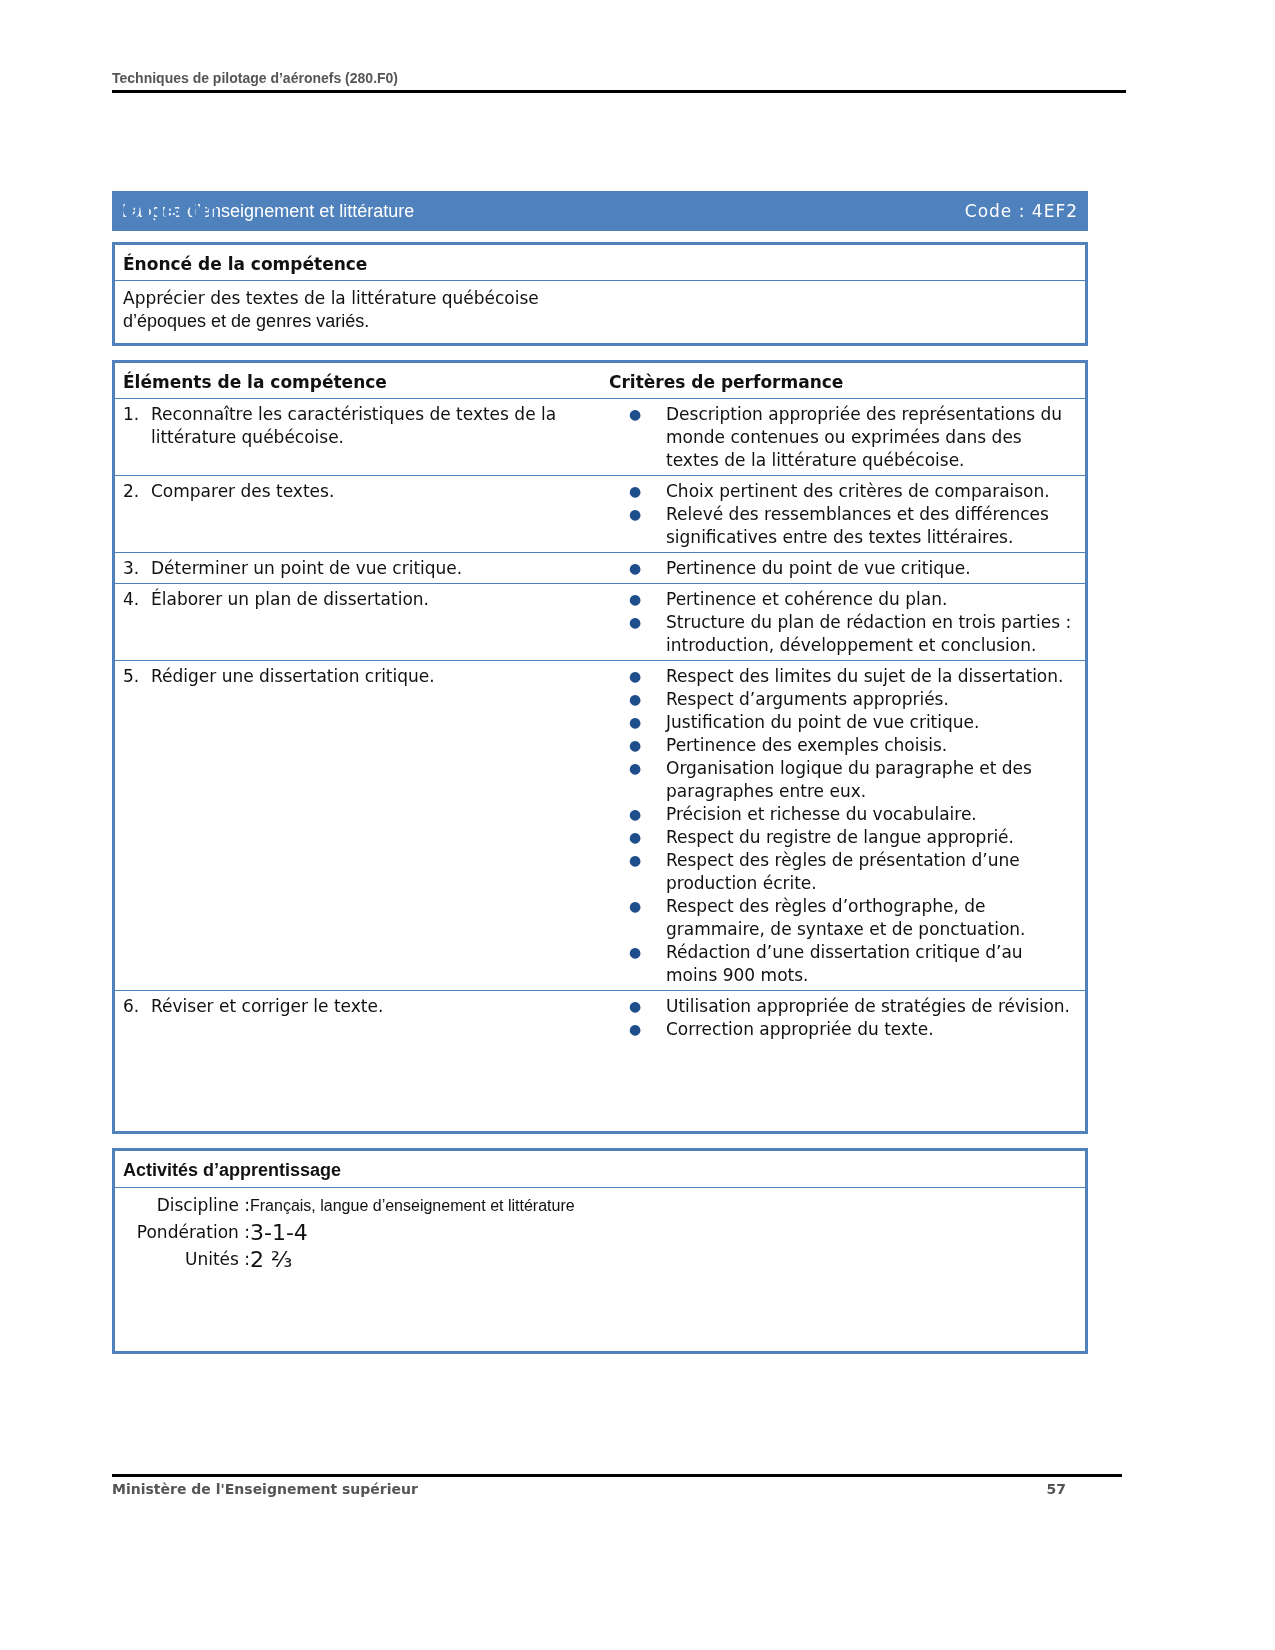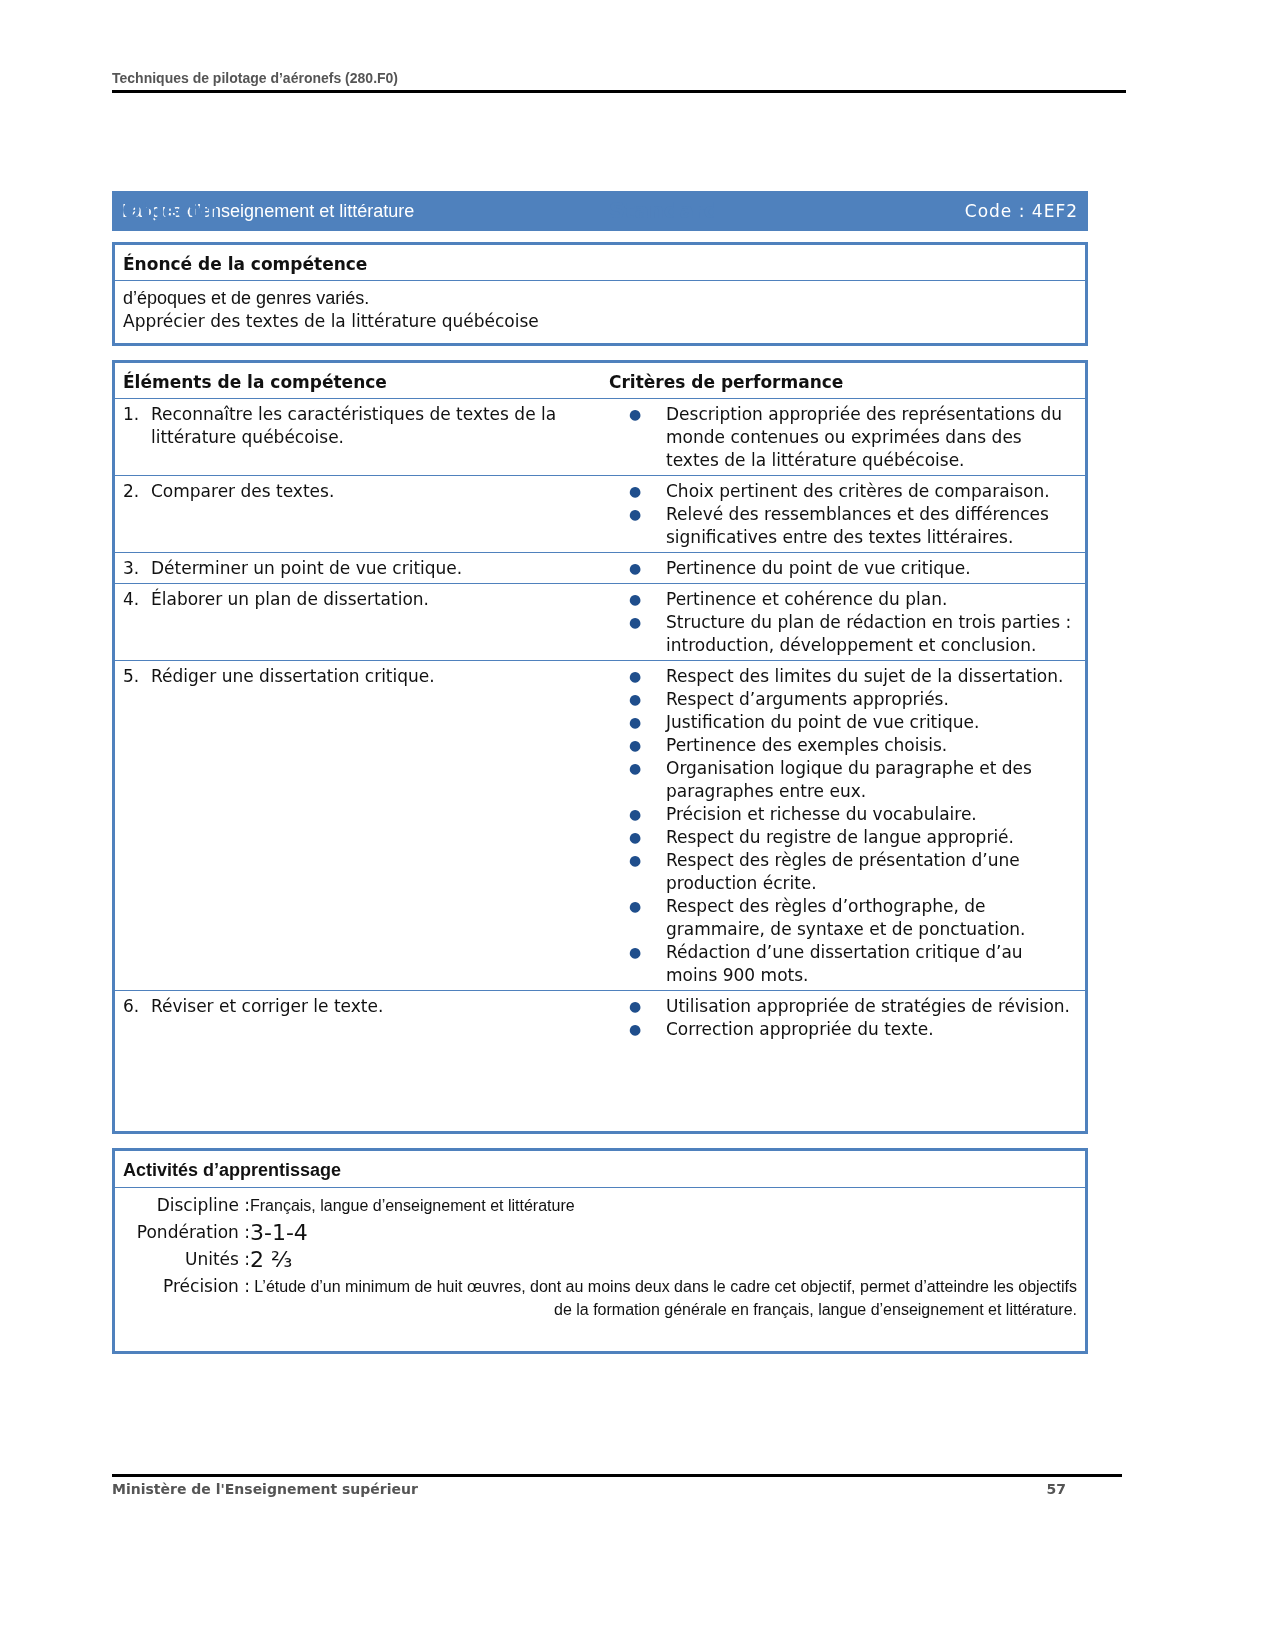--- a/index.html
+++ b/index.html
@@ -49,22 +49,22 @@
   <span class="left">Langue d’enseignement et littérature</span>
   <span class="right">Code : 4EF2</span>
 </div>
 
 <div class="sect-label" style="left:122px">Objectif</div>
 <div class="sect-label" style="left:609px">Standard</div>
 
 <div class="box" style="top:242px;height:104px">
   <div class="hdr">Énoncé de la compétence</div>
   <div class="enonce-body">
+    <div>Apprécier des textes de la littérature québécoise</div>
     <div style="font-family:'Liberation Sans',sans-serif;font-size:18px">d’époques et de genres variés.</div>
-    <div>Apprécier des textes de la littérature québécoise</div>
   </div>
 </div>
 
 <div class="box" style="top:360px;height:774px">
   <table class="elem-table">
     <thead>
       <tr>
         <th>Éléments de la compétence</th>
         <th>Critères de performance</th>
       </tr>
@@ -226,24 +226,20 @@
       <span class="val">Français, langue d’enseignement et littérature</span>
     </div>
     <div class="act-row">
       <span class="lbl">Pondération :</span>
       <span class="val dv">3-1-4</span>
     </div>
     <div class="act-row">
       <span class="lbl">Unités :</span>
       <span class="val dv">2 ⅔</span>
     </div>
-    <div class="act-row">
-      <span class="lbl">Précision :</span>
-      <span class="val">L’étude d’un minimum de huit œuvres, dont au moins deux dans le cadre cet objectif, permet d’atteindre les objectifs de la formation générale en français, langue d’enseignement et littérature.</span>
-    </div>
   </div>
 </div>
 
 <div class="rule-bottom"></div>
 <div class="running-footer">
   <span>Ministère de l'Enseignement supérieur</span>
   <span>57</span>
 </div>
 
 </body></html>

